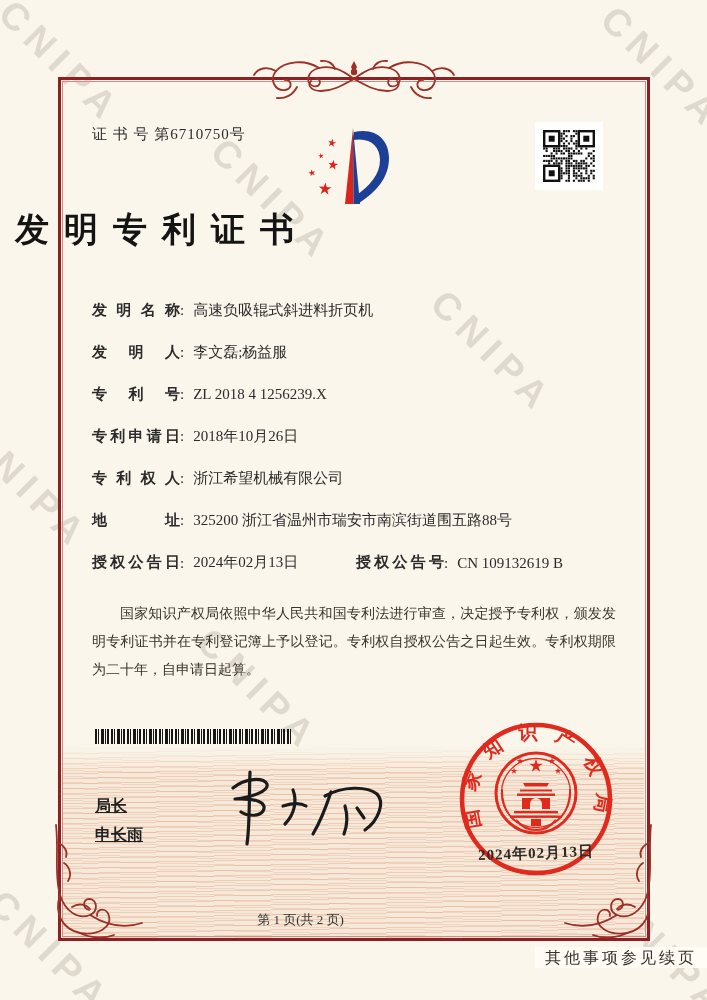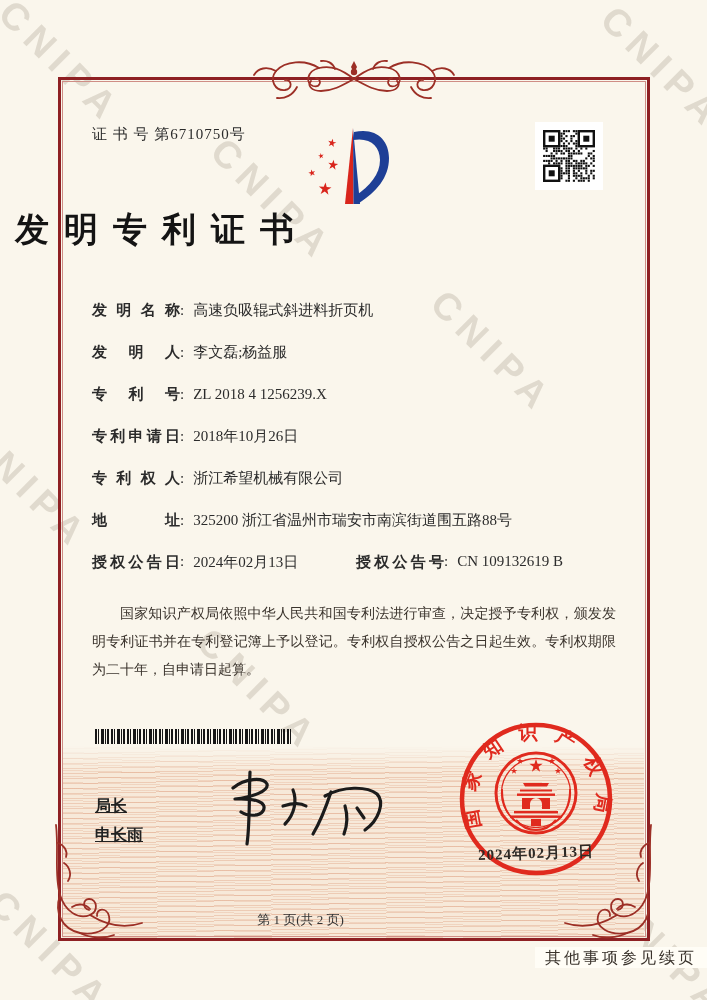--- a/index.html
+++ b/index.html
@@ -43,21 +43,21 @@
   .title{
     position:absolute;left:0;top:207px;width:707px;text-align:left;z-index:5;
     font-size:34px;font-weight:bold;letter-spacing:15px;text-indent:15px;color:#141414;
   }
   
   .fields{position:absolute;left:92px;top:289px;width:530px;z-index:5;}
   .frow{height:42px;display:flex;align-items:center;font-size:15px;}
   .flabel{display:inline-block;width:88px;text-align:justify;text-align-last:justify;flex:none;font-weight:bold;}
   .fcolon{flex:none;margin-right:9px;}
   .fvalue{white-space:nowrap;}
-  .fpair{display:flex;align-items:flex-start;}
+  .fpair{display:flex;align-items:flex-end;}
   .fpair.first{width:264px;flex:none;}
   
   .bodytext{
     position:absolute;left:92px;top:600px;width:524px;z-index:5;
     font-size:14px;line-height:28px;text-align:justify;color:#3a332c;
   }
   .bodytext p{margin:0 0 6px 0;text-indent:2em;}
   
   .barcode{
     position:absolute;left:95px;top:729px;width:198px;height:15px;z-index:5;

